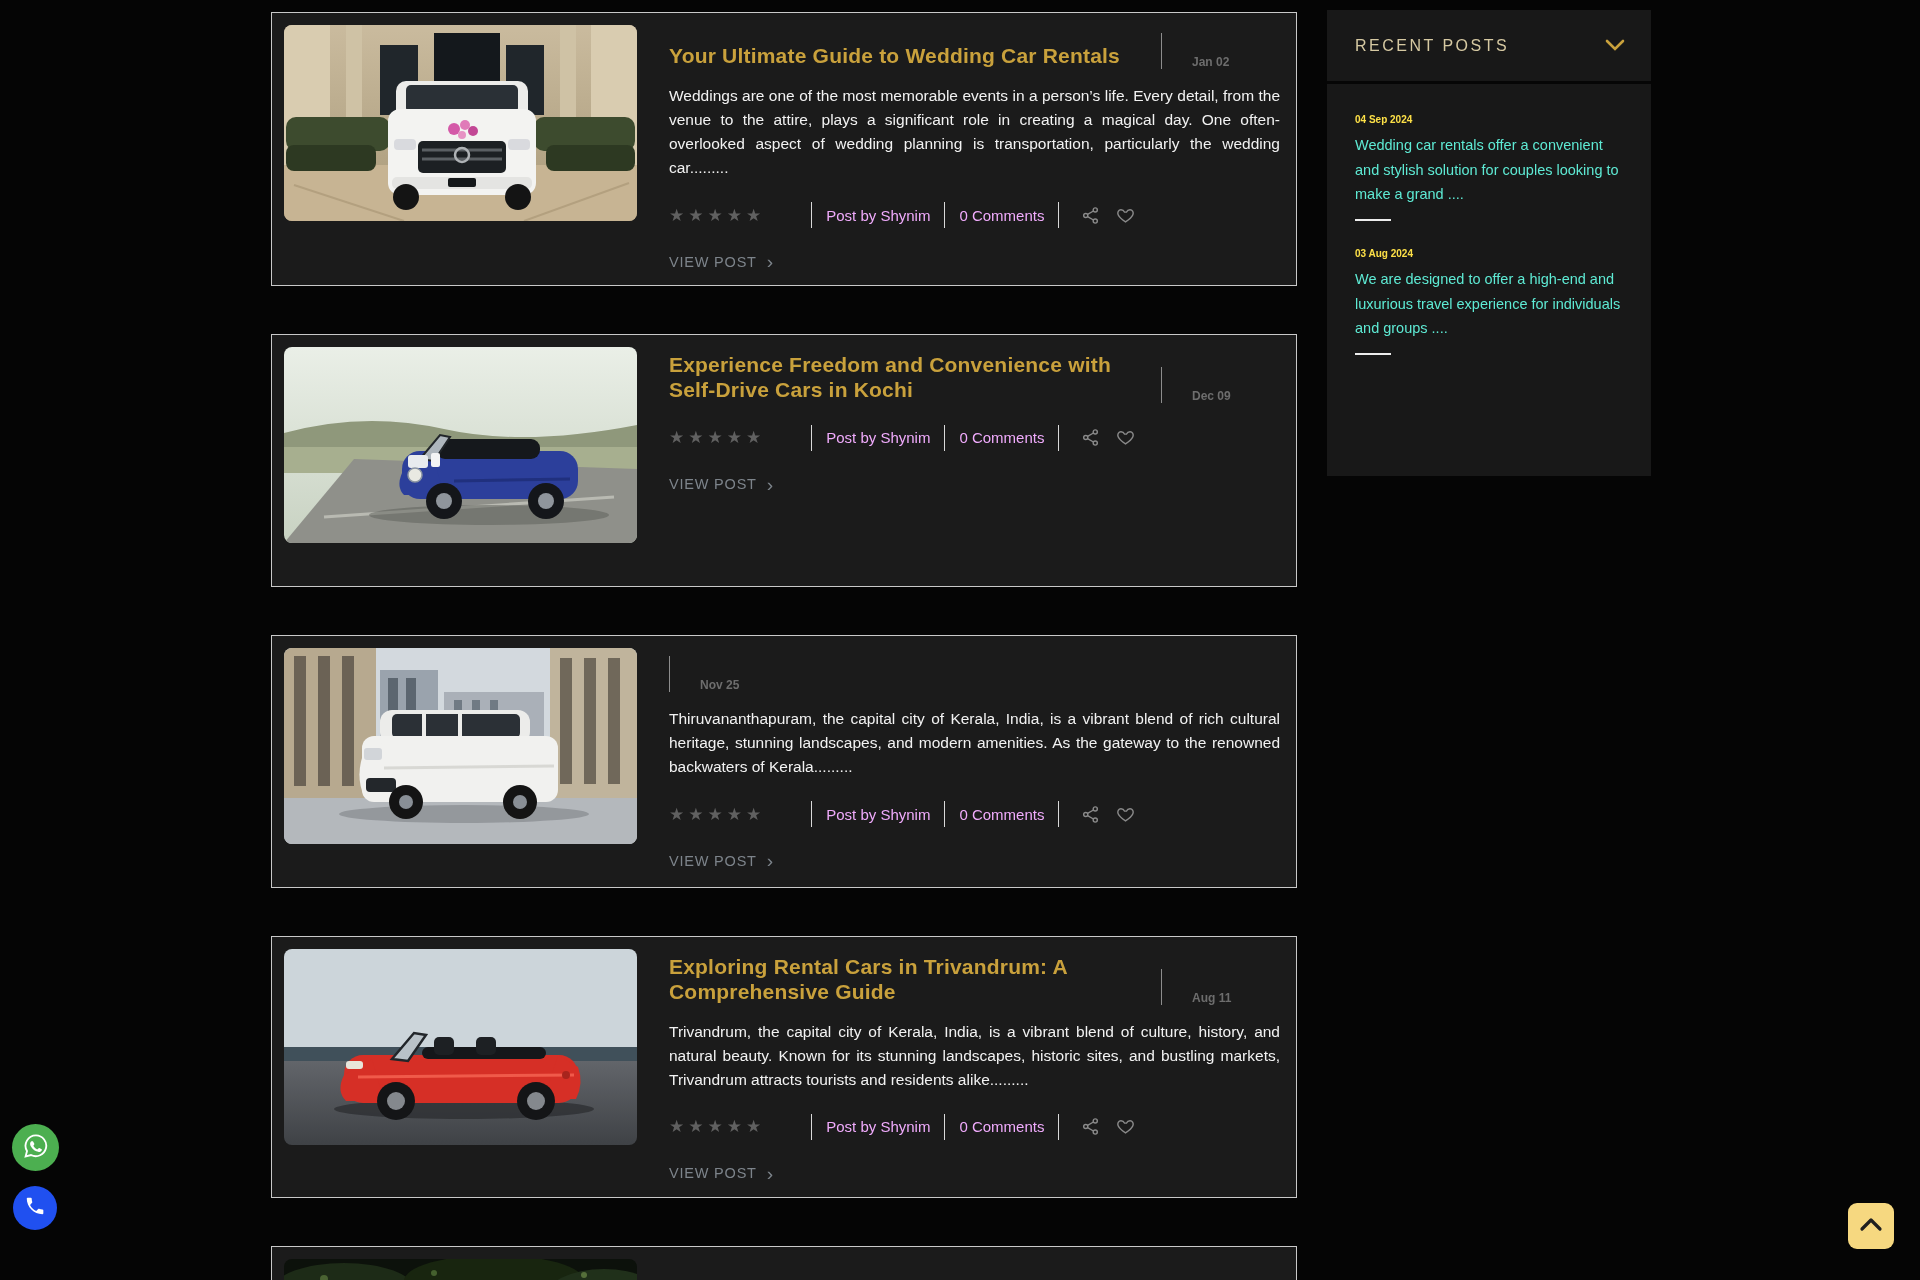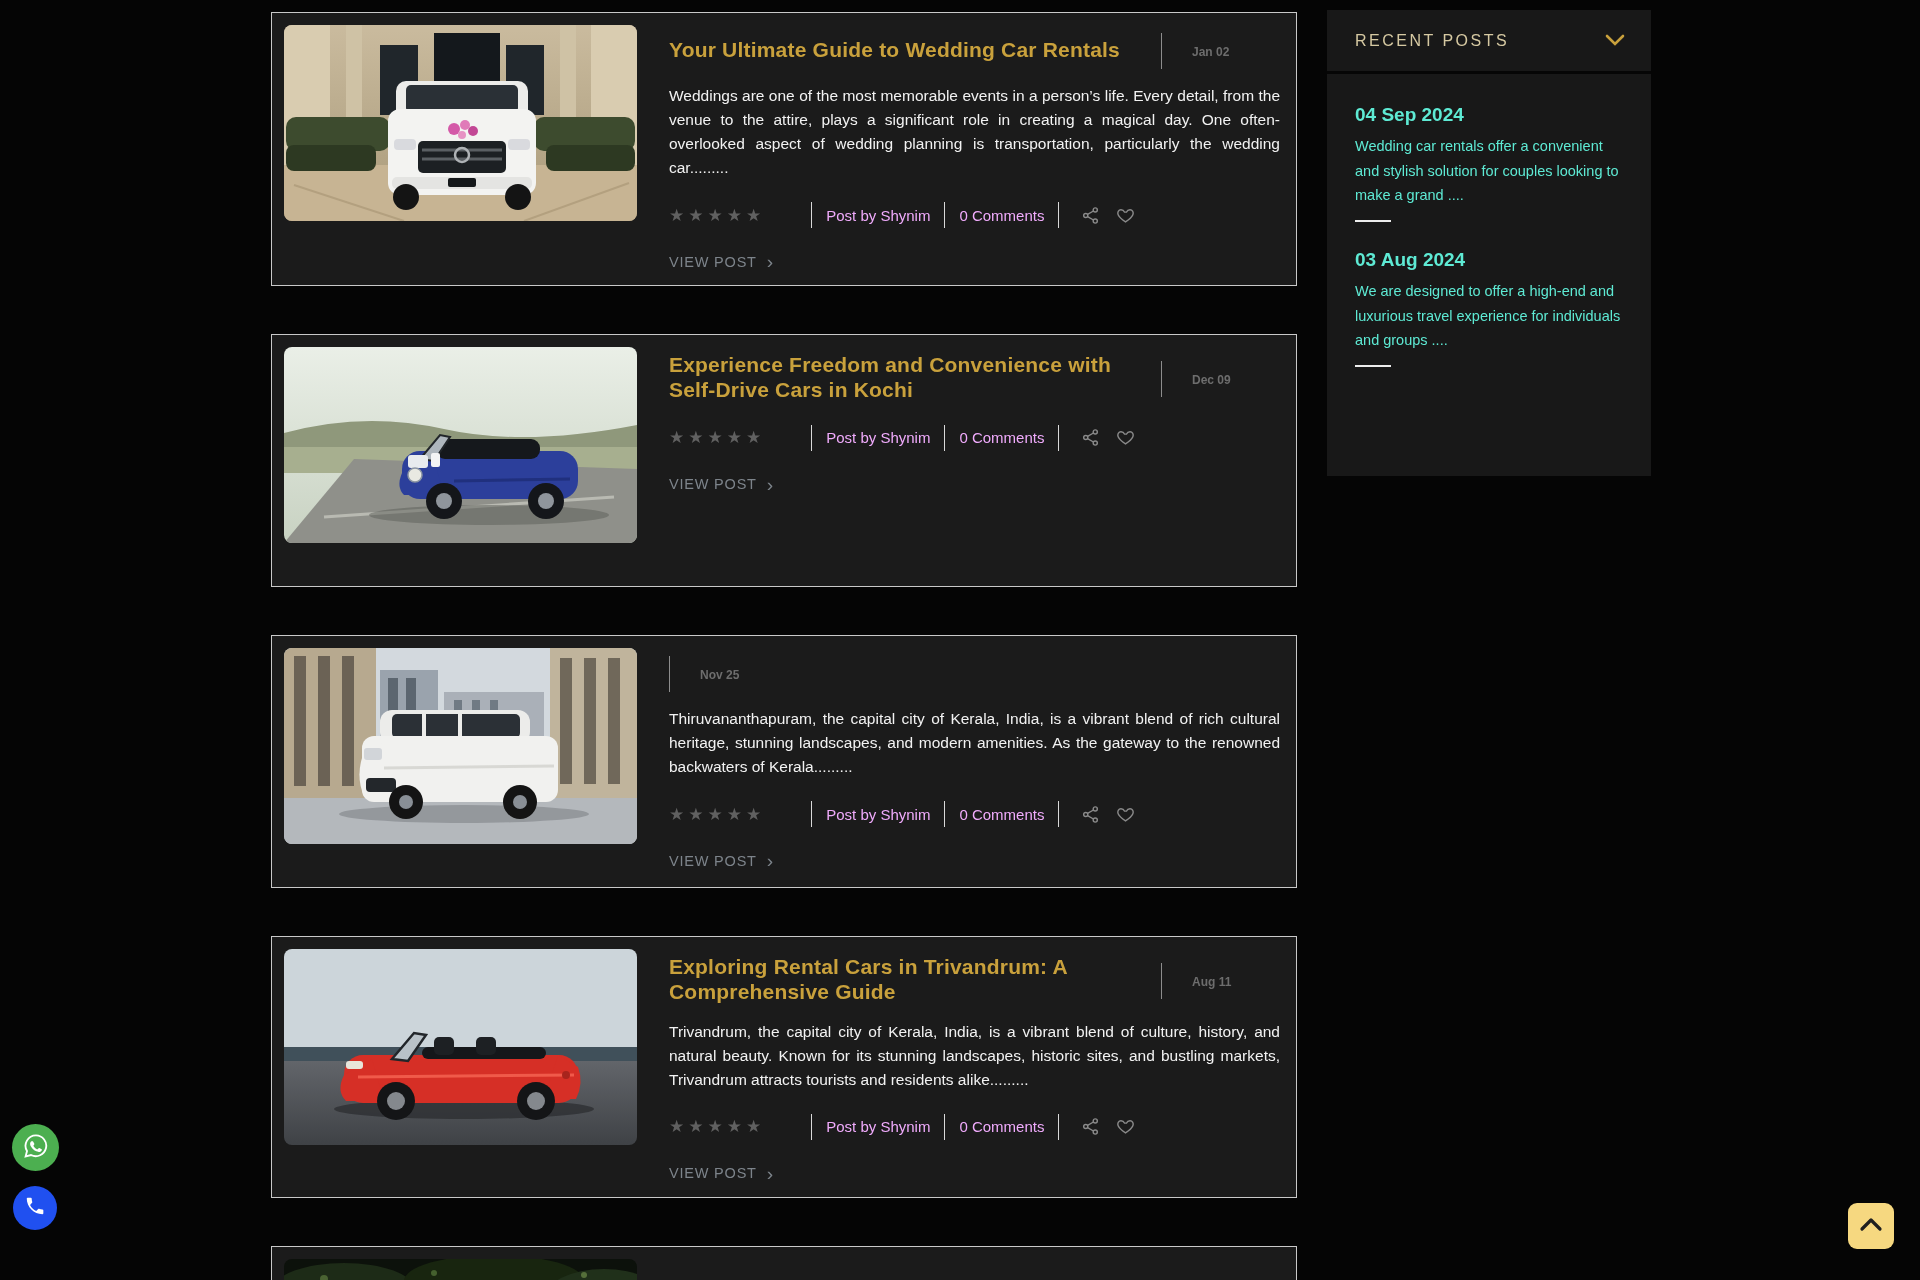--- a/index.html
+++ b/index.html
@@ -7,21 +7,21 @@
               font-family:"Liberation Sans", sans-serif; }
 
   .posts-column { position:absolute; left:271px; top:12px; width:1026px; }
 
   .post-card { background:#1b1b1b; border:1px solid #c9c9c9; margin-bottom:48px;
                padding:12px 16px 14px 12px; display:flex; align-items:flex-start; }
   .post-image { width:353px; height:196px; flex-shrink:0; border-radius:8px; overflow:hidden; cursor:pointer; }
   .post-image svg { display:block; width:100%; height:100%; }
 
   .post-body { flex:1; margin-left:32px; display:flex; flex-direction:column; min-height:225px; }
-  .title-row { display:flex; align-items:center; margin-top:6px; }
+  .title-row { display:flex; align-items:flex-end; margin-top:6px; }
   .post-title { flex:1; color:#c9a13c; font-size:21px; line-height:1.18; font-weight:700;
                 letter-spacing:.2px; cursor:pointer; padding-right:24px; max-width:520px; }
   .date-sep { width:1px; height:36px; background:#8d8d8d; margin-top:2px; }
   .post-date { width:118px; padding-left:30px; padding-top:4px; color:#6d6d6d; font-size:12px; font-weight:700; }
 
   .post-excerpt { margin-top:15px; color:#f2f2f2; font-size:15.5px; line-height:1.55;
                   text-align:justify; max-width:614px; }
 
   .meta-row { margin-top:22px; display:flex; align-items:center; color:#7c7c7c; font-size:15px; }
   .stars { color:#606060; font-size:17px; letter-spacing:4px; }
@@ -29,26 +29,26 @@
   .vdiv.first { margin-left:46px; }
   .meta-text { color:#f0abfc; }
   .meta-icon { margin:0 8px; cursor:pointer; display:inline-flex; }
 
   .view-post { margin-top:24px; color:#7d848b; font-size:14.5px; letter-spacing:.8px;
                cursor:pointer; display:inline-flex; align-items:center; width:max-content; }
   .view-post .chev { margin-left:10px; font-size:19px; line-height:1; color:#7d848b; }
 
   
   .sidebar { position:absolute; left:1327px; top:10px; width:324px; height:466px; background:#181818; }
-  .sidebar-header { height:64px; display:flex; align-items:center; justify-content:space-between;
+  .sidebar-header { height:74px; display:flex; align-items:center; justify-content:space-between;
                     padding:0 26px 0 28px; border-bottom:3px solid #060606; }
   .sidebar-title { color:#d6c9a2; font-size:16px; letter-spacing:2.5px; font-weight:400; }
   .sidebar-items { padding:30px 26px 0 28px; }
   .sidebar-item { margin-bottom:27px; }
-  .sidebar-item-date { color:#5eead4; font-size:19px; font-weight:700; margin-bottom:8px; }
+  .sidebar-item-date { color:#fde047; font-size:10px; font-weight:700; margin-bottom:8px; }
   .sidebar-item-text { color:#5eead4; font-size:14.5px; line-height:1.7; cursor:pointer; }
   .sidebar-item-underline { width:36px; height:2px; background:#ececec; margin-top:12px; }
 
   
   .fab { position:absolute; border-radius:50%; display:flex; align-items:center;
          justify-content:center; cursor:pointer; }
   .fab-whatsapp { left:12px; top:1124px; width:47px; height:47px; background:#4caf50; }
   .fab-phone { left:13px; top:1186px; width:44px; height:44px; background:#2050f0; }
 
   .scroll-top { position:absolute; left:1848px; top:1203px; width:46px; height:46px;

